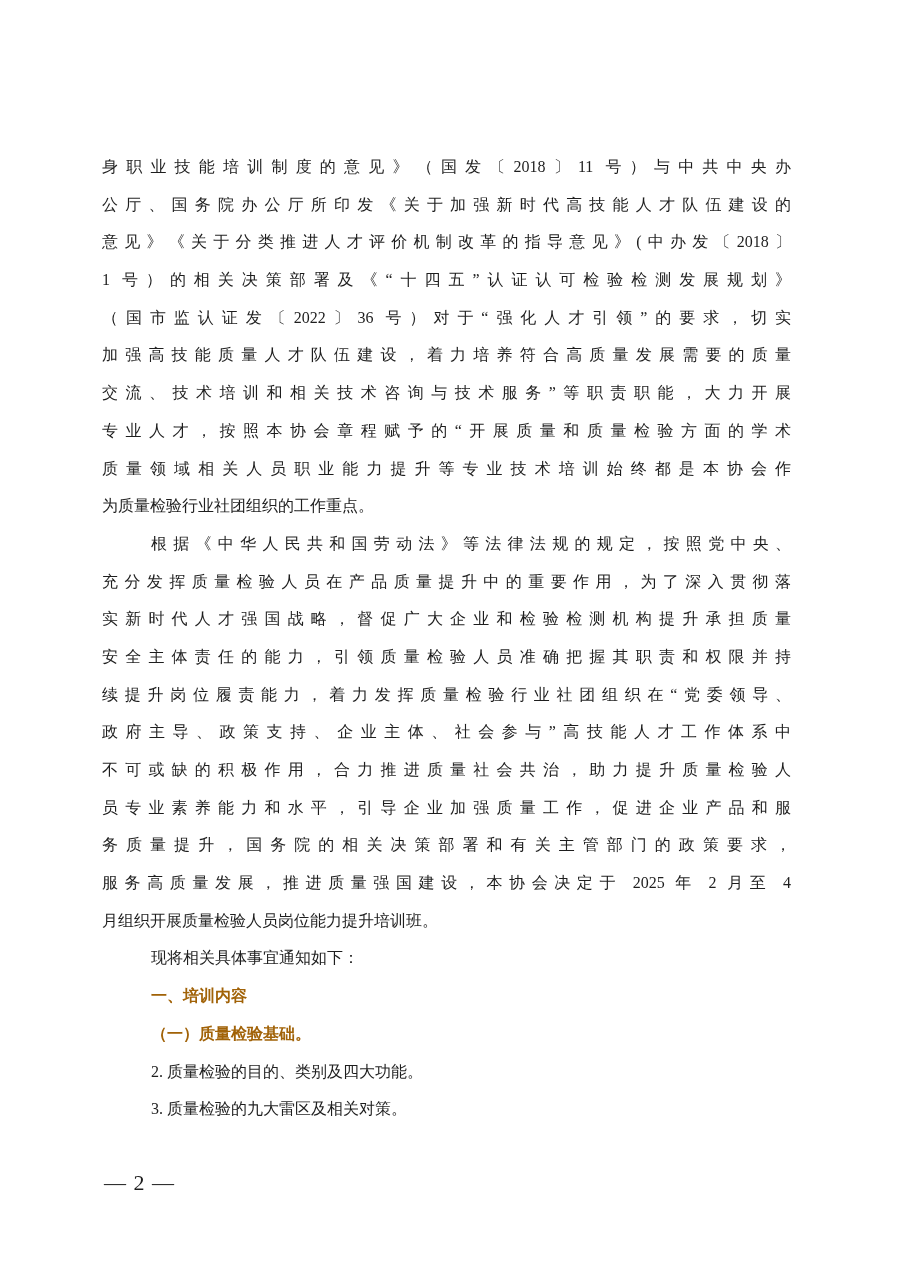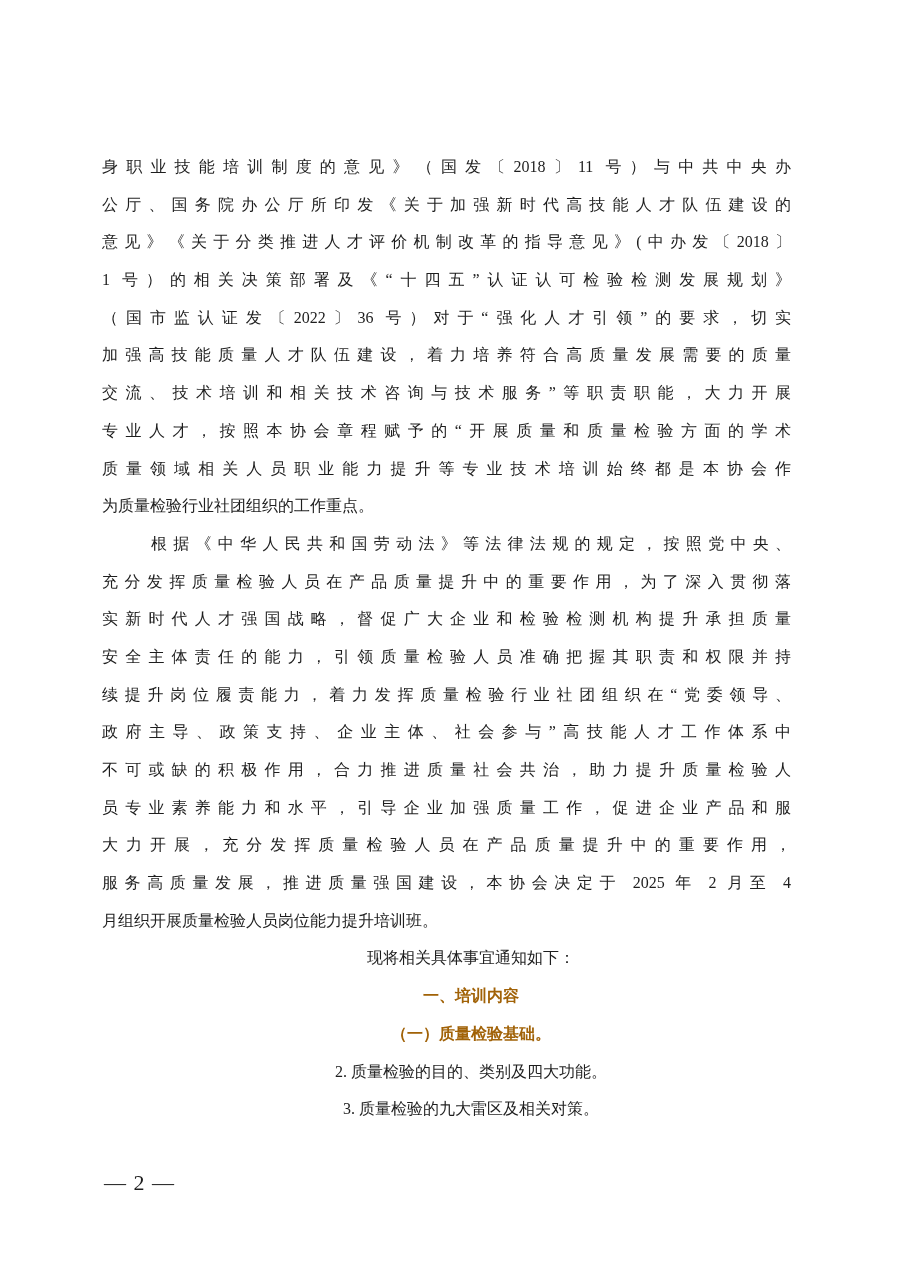--- a/index.html
+++ b/index.html
@@ -32,21 +32,20 @@
   }
   
   .doc-line.jl {
     white-space: normal;
     text-align: justify;
     text-align-last: justify;
   }
   
   .doc-line.ind {
     text-indent: 49px;
-    text-align: center;
   }
   .doc-line.bold {
     font-weight: bold;
     color: #a16207;
   }
   .page-number {
     position: absolute;
     left: 104px;
     top: 1168px;
     font-size: 22px;
@@ -71,21 +70,21 @@
       <div class="doc-line jl">质量领域相关人员职业能力提升等专业技术培训始终都是本协会作</div>
       <div class="doc-line">为质量检验行业社团组织的工作重点。</div>
       <div class="doc-line jl ind">根据《中华人民共和国劳动法》等法律法规的规定，按照党中央、</div>
       <div class="doc-line jl">充分发挥质量检验人员在产品质量提升中的重要作用，为了深入贯彻落</div>
       <div class="doc-line jl">实新时代人才强国战略，督促广大企业和检验检测机构提升承担质量</div>
       <div class="doc-line jl">安全主体责任的能力，引领质量检验人员准确把握其职责和权限并持</div>
       <div class="doc-line jl">续提升岗位履责能力，着力发挥质量检验行业社团组织在“党委领导、</div>
       <div class="doc-line jl">政府主导、政策支持、企业主体、社会参与”高技能人才工作体系中</div>
       <div class="doc-line jl">不可或缺的积极作用，合力推进质量社会共治，助力提升质量检验人</div>
       <div class="doc-line jl">员专业素养能力和水平，引导企业加强质量工作，促进企业产品和服</div>
-      <div class="doc-line jl">大力开展，充分发挥质量检验人员在产品质量提升中的重要作用，</div>
+      <div class="doc-line jl">务质量提升，国务院的相关决策部署和有关主管部门的政策要求，</div>
       <div class="doc-line jl">服务高质量发展，推进质量强国建设，本协会决定于 2025 年 2 月至 4</div>
       <div class="doc-line">月组织开展质量检验人员岗位能力提升培训班。</div>
       <div class="doc-line ind">现将相关具体事宜通知如下：</div>
       <div class="doc-line ind bold">一、培训内容</div>
       <div class="doc-line ind bold">（一）质量检验基础。</div>
       <div class="doc-line ind">2. 质量检验的目的、类别及四大功能。</div>
       <div class="doc-line ind">3. 质量检验的九大雷区及相关对策。</div>
     </div>
   <div class="page-number">— 2 —</div>
 </div>

